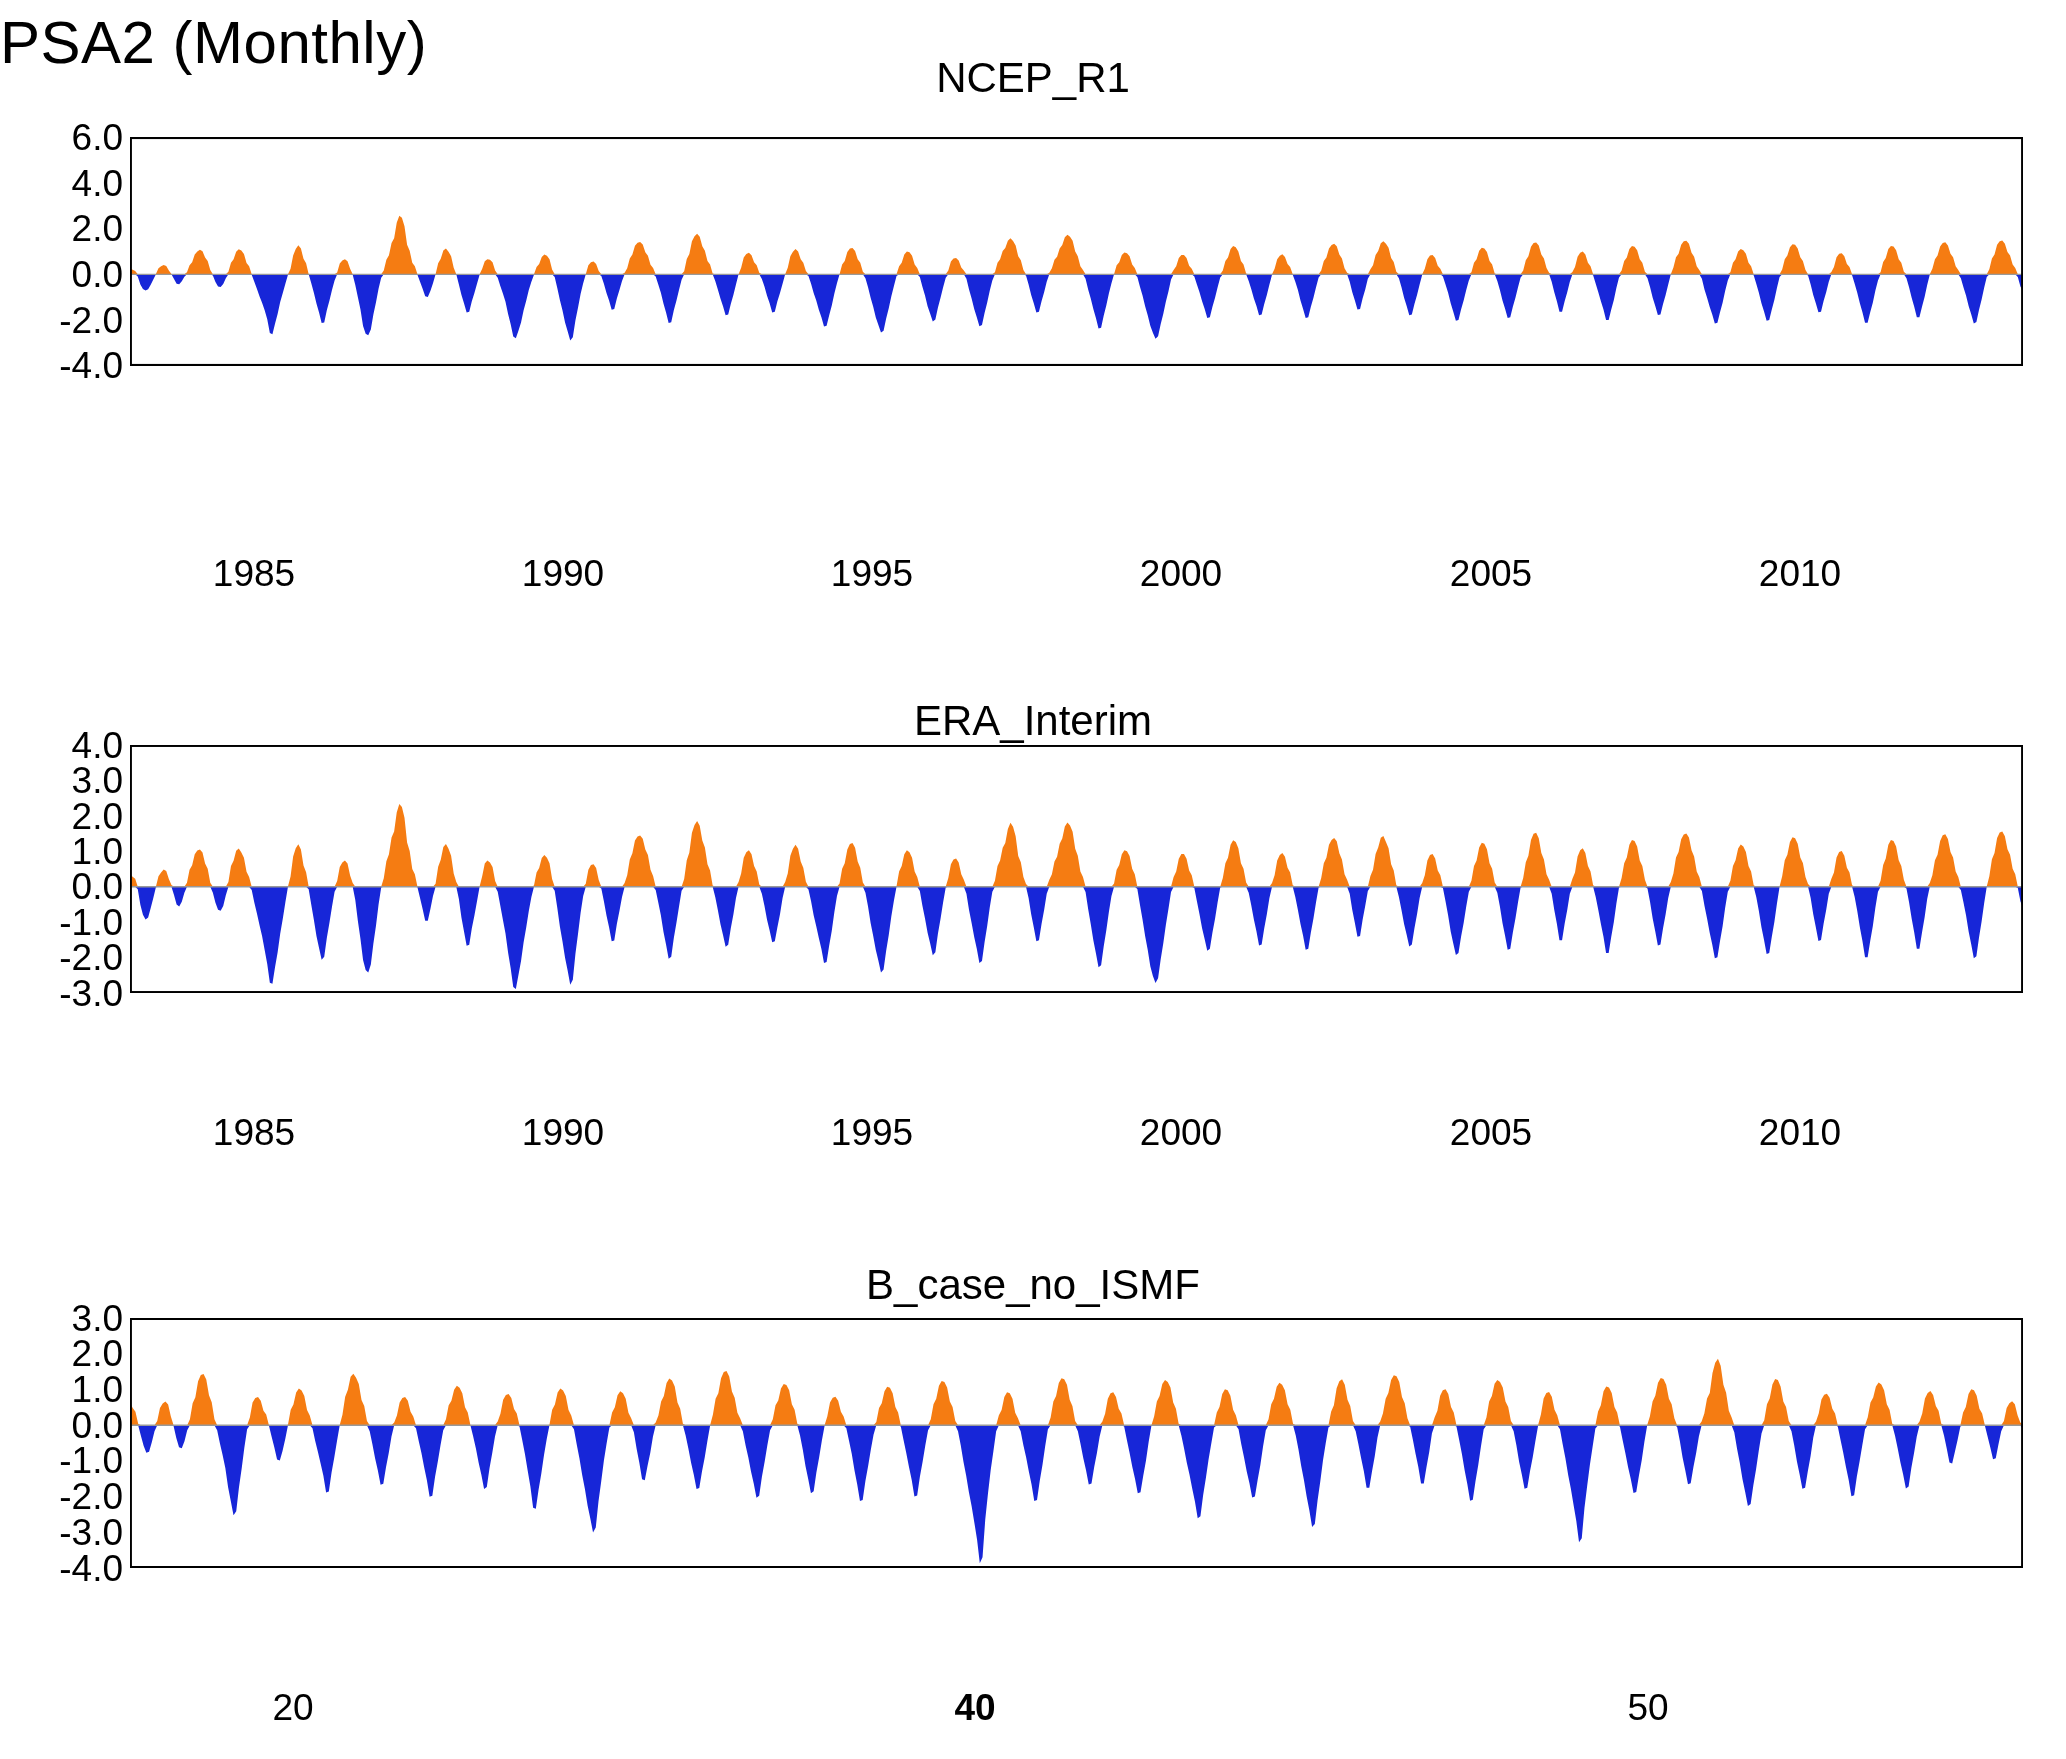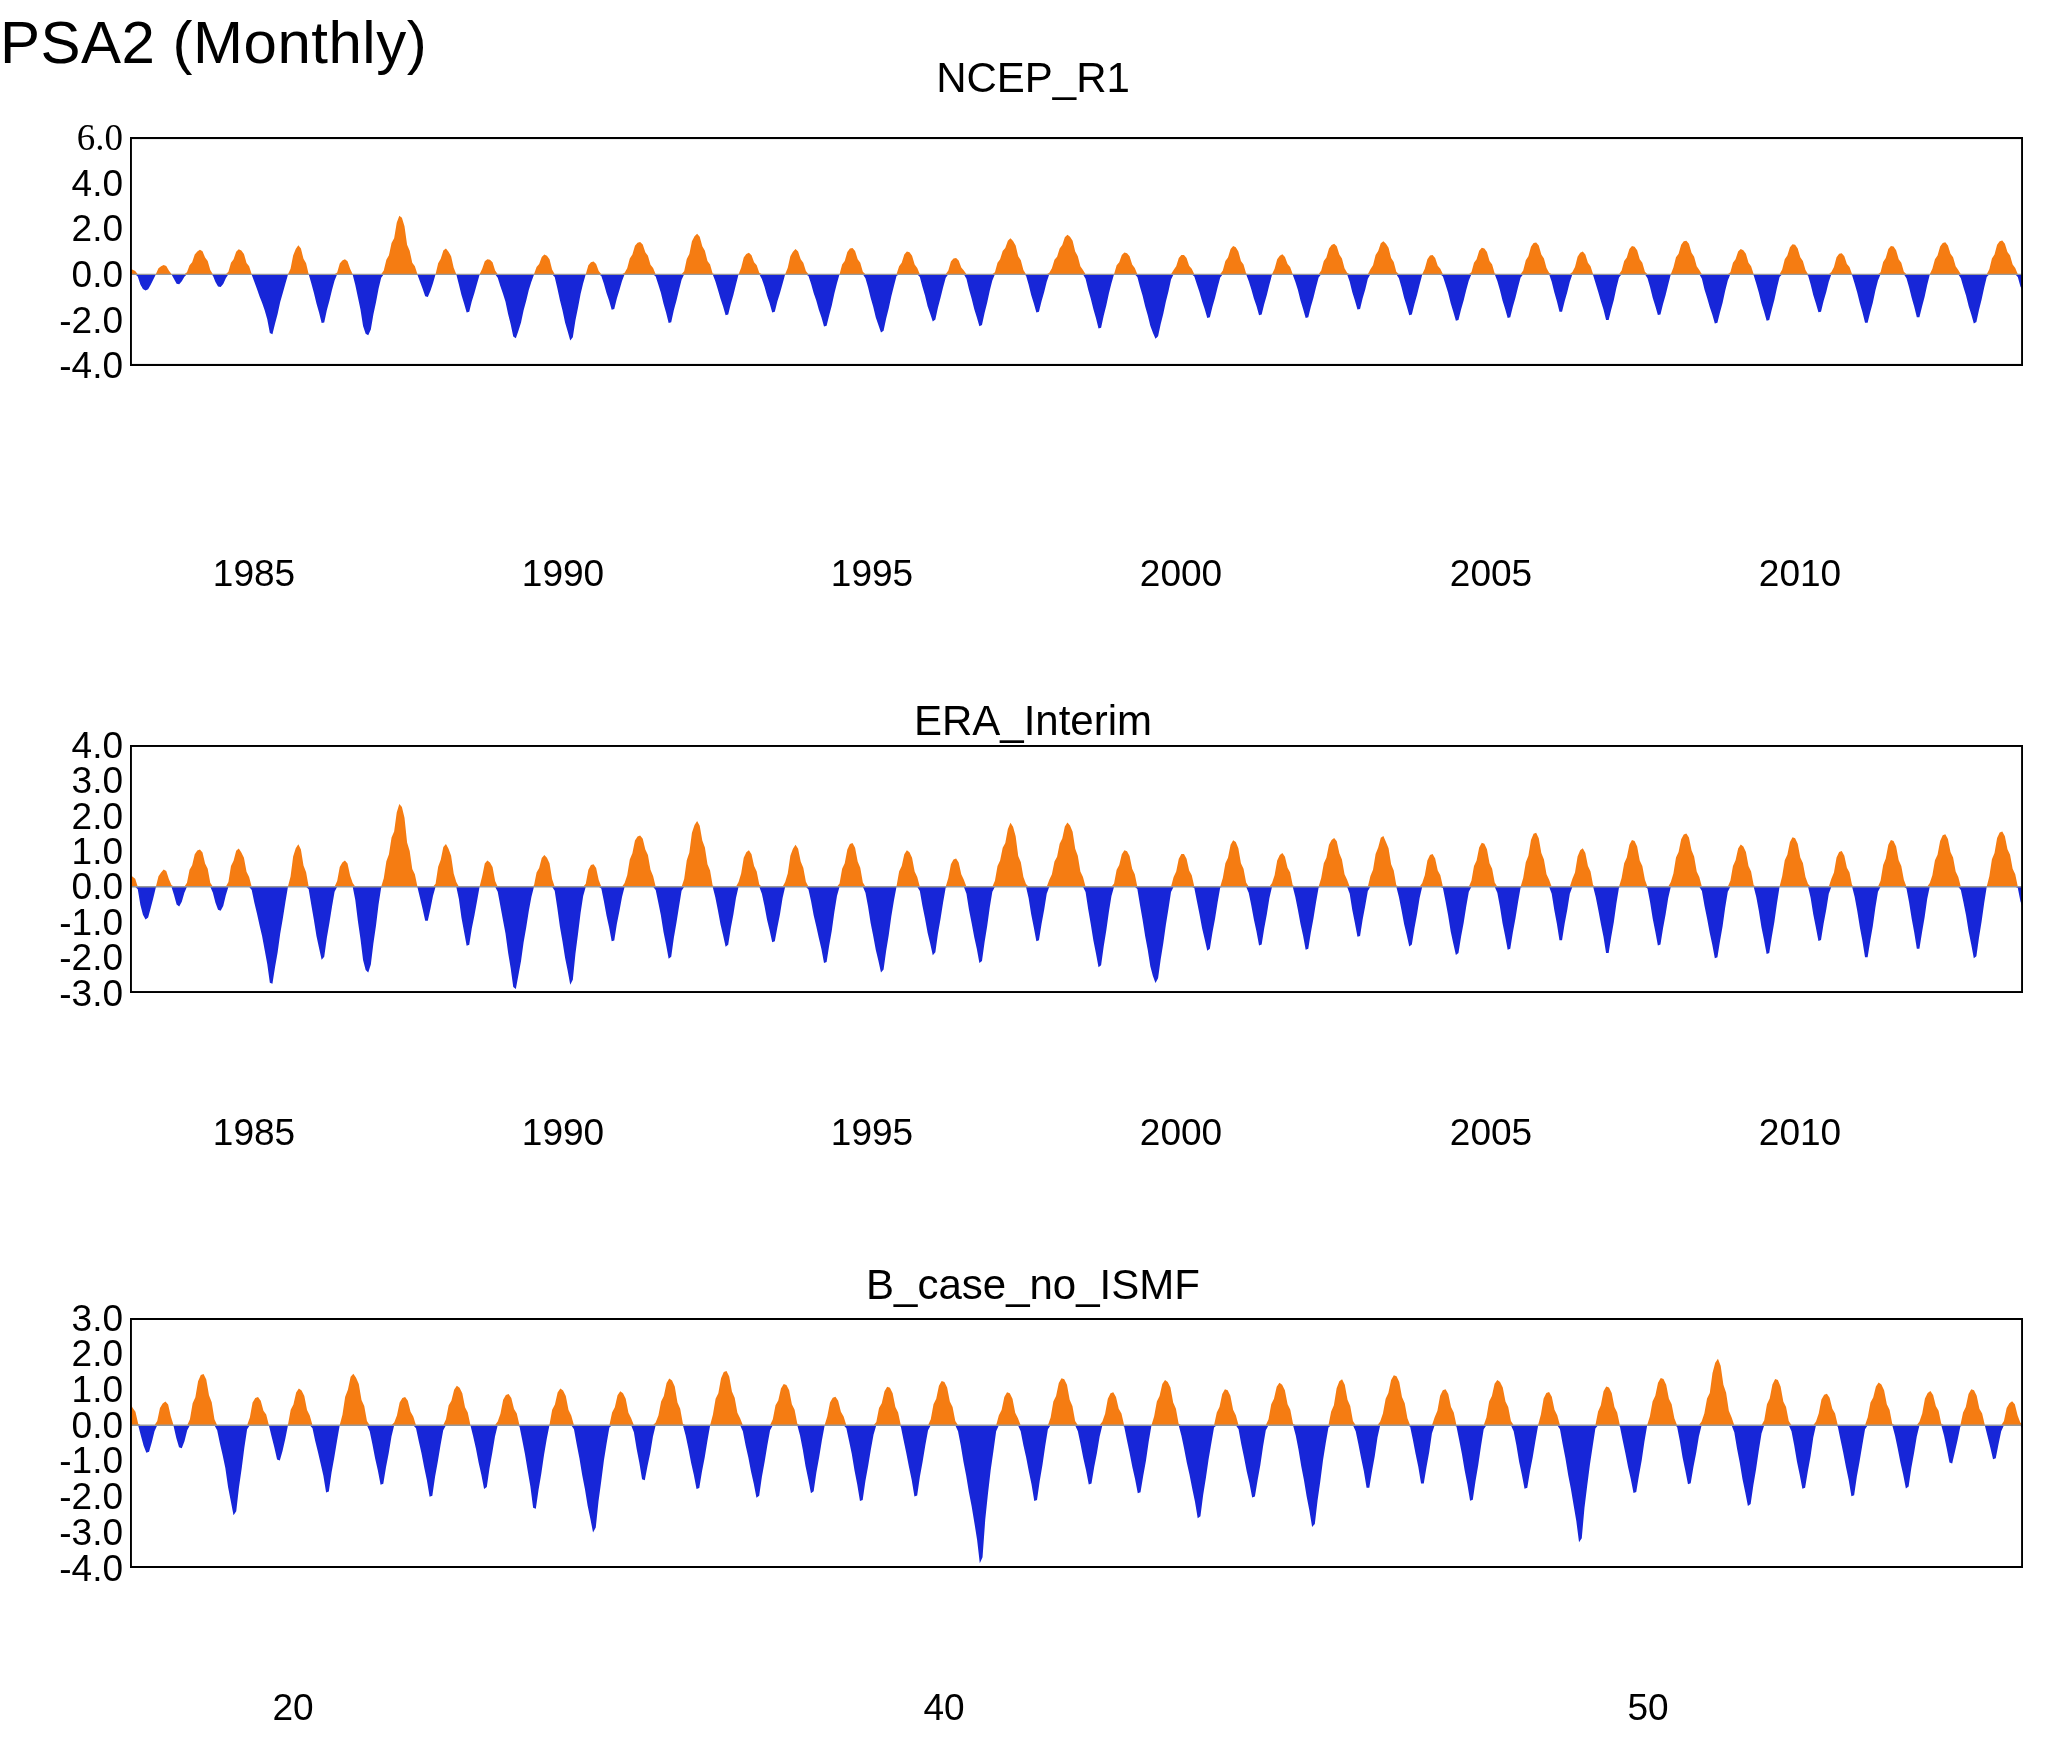--- a/index.html
+++ b/index.html
@@ -154,21 +154,21 @@
           <line x1="1673.8562091503318" y1="238" x2="1673.8562091503318" y2="258" stroke="#000000" stroke-width="1.6"></line>
           <line x1="1802.6143790849728" y1="-20" x2="1802.6143790849728" y2="0" stroke="#000000" stroke-width="1.6"></line>
           <line x1="1802.6143790849728" y1="238" x2="1802.6143790849728" y2="258" stroke="#000000" stroke-width="1.6"></line>
           <line x1="1866.9934640522931" y1="-20" x2="1866.9934640522931" y2="0" stroke="#000000" stroke-width="1.6"></line>
           <line x1="1866.9934640522931" y1="238" x2="1866.9934640522931" y2="258" stroke="#000000" stroke-width="1.6"></line>
           <line x1="1931.3725490196136" y1="-20" x2="1931.3725490196136" y2="0" stroke="#000000" stroke-width="1.6"></line>
           <line x1="1931.3725490196136" y1="238" x2="1931.3725490196136" y2="258" stroke="#000000" stroke-width="1.6"></line>
         </svg>
       </div>
     <div class="yaxis-labels" id="ylabs-0" style="top:137px">
-        <div class="ylabel" style="top: -18px; font-family: Liberation Serif, serif;">6.0</div>
+        <div class="ylabel" style="top: -18px;">6.0</div>
         <div class="ylabel" style="top: 27.5px;">4.0</div>
         <div class="ylabel" style="top: 73px;">2.0</div>
         <div class="ylabel" style="top: 119px;">0.0</div>
         <div class="ylabel" style="top: 165px;">-2.0</div>
         <div class="ylabel" style="top: 210px;">-4.0</div>
       </div>
     <div class="xaxis-labels" id="xlabs-0" style="top:555px">
         <div class="xlabel" style="left: 177px;">1985</div>
         <div class="xlabel" style="left: 486px;">1990</div>
         <div class="xlabel" style="left: 795px;">1995</div>
@@ -445,19 +445,19 @@
         <div class="ylabel" style="top: 17.4px;">2.0</div>
         <div class="ylabel" style="top: 53px;">1.0</div>
         <div class="ylabel" style="top: 89px;">0.0</div>
         <div class="ylabel" style="top: 124px;">-1.0</div>
         <div class="ylabel" style="top: 160px;">-2.0</div>
         <div class="ylabel" style="top: 196px;">-3.0</div>
         <div class="ylabel" style="top: 232px;">-4.0</div>
       </div>
     <div class="xaxis-labels" id="xlabs-2" style="top:1689px">
         <div class="xlabel" style="left: 216px;">20</div>
-        <div class="xlabel" style="left: 867px;">40</div>
+        <div class="xlabel" style="left: 898px; font-weight: bold;">40</div>
         <div class="xlabel" style="left: 1571px;">50</div>
       </div>
   </div>
 
 </div>
 
 
 </body></html>

